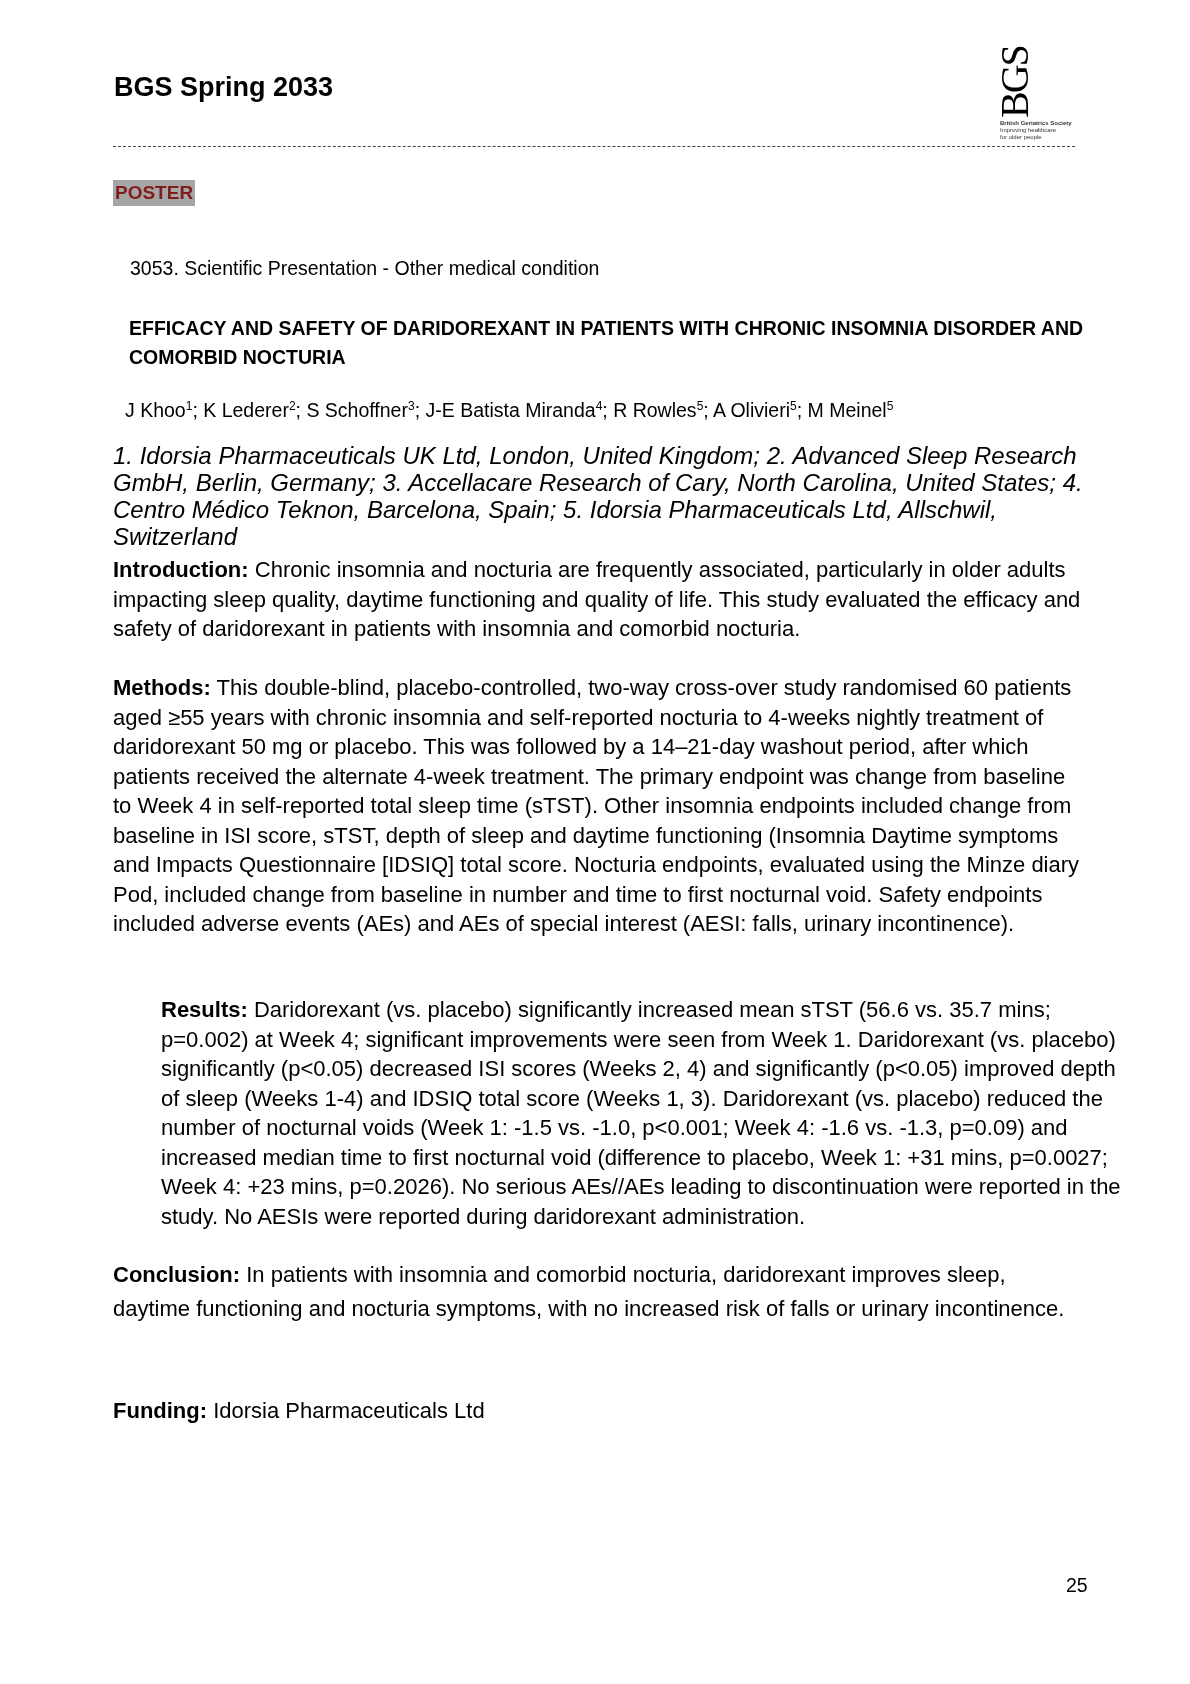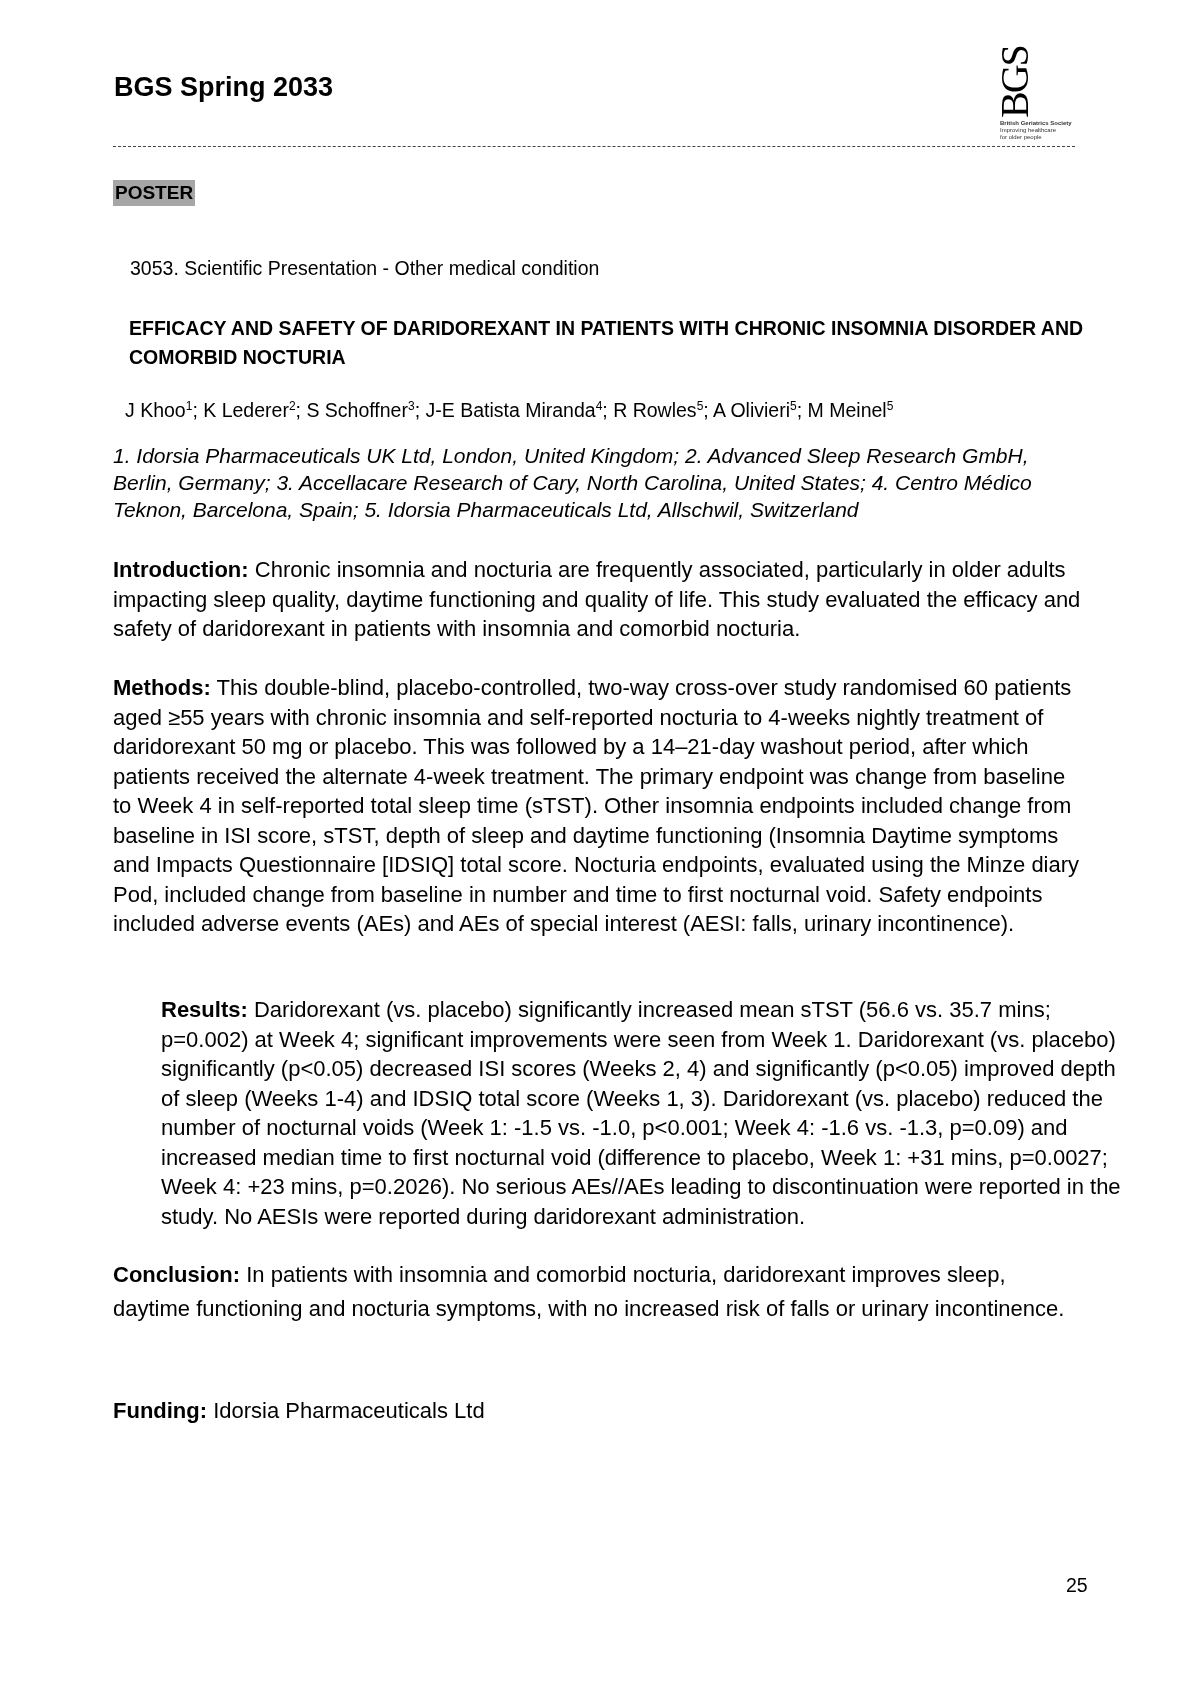--- a/index.html
+++ b/index.html
@@ -7,27 +7,27 @@
            font-family: "Liberation Sans", sans-serif; color: #000; }
     .header-title { position: absolute; left: 114px; top: 72px; font-size: 27px; font-weight: bold; margin: 0; }
     .logo { position: absolute; left: 1000px; top: 50px; width: 100px; height: 95px; }
     .logo-bgs { position: absolute; left: 0; top: 0; width: 30px; height: 68px;
                 font-family: "Liberation Serif", serif; font-size: 40px; line-height: 30px;
                 transform: rotate(-90deg) translate(-68px, 0); transform-origin: top left;
                 letter-spacing: -2px; white-space: nowrap; }
     .logo-text { position: absolute; left: 0; top: 70px; font-size: 6px; line-height: 7px; color: #333; white-space: nowrap; }
     .logo-text .l1 { font-weight: bold; }
     .rule { position: absolute; left: 113px; top: 146px; width: 962px; border-top: 1px dashed #444; }
-    .badge { position: absolute; left: 113px; top: 180px; background: #a6a6a6; color: #000000;
+    .badge { position: absolute; left: 113px; top: 180px; background: #a6a6a6; color: #7f1d1d;
              font-weight: bold; font-size: 19px; padding: 2px 2px; line-height: 22px; }
     .section-header { position: absolute; left: 113px; top: 240px; font-weight: normal; font-size: 19.5px; margin: 17px; }
     .title { position: absolute; left: 113px; top: 298px; width: 960px; font-weight: bold; font-size: 19.5px; line-height: 29px; margin: 16px; }
     .authors { position: absolute; left: 113px; top: 387px; font-size: 19.5px; margin: 12px; }
     .authors sup { font-size: 12px; vertical-align: 7px; }
-    .affil { position: absolute; left: 113px; top: 442px; width: 970px; font-style: italic; font-size: 21px; line-height: 27px; margin: 0; }
+    .affil { position: absolute; left: 113px; top: 442px; width: 970px; font-style: italic; font-size: 24px; line-height: 27px; margin: 0; }
     .para { position: absolute; left: 113px; width: 975px; font-size: 22px; line-height: 29.5px; margin: 0; }
     .para b { font-weight: bold; }
     #intro { top: 555px; }
     #methods { top: 673px; }
     #results { top: 995px; margin-left: 48px; }
     #conclusion { top: 1258px; line-height: 34px; }
     #funding { top: 1396px; }
     .page-num { position: absolute; left: 1058px; top: 1566px; font-size: 19.5px; margin: 8px; }
   </style>
 </head>

